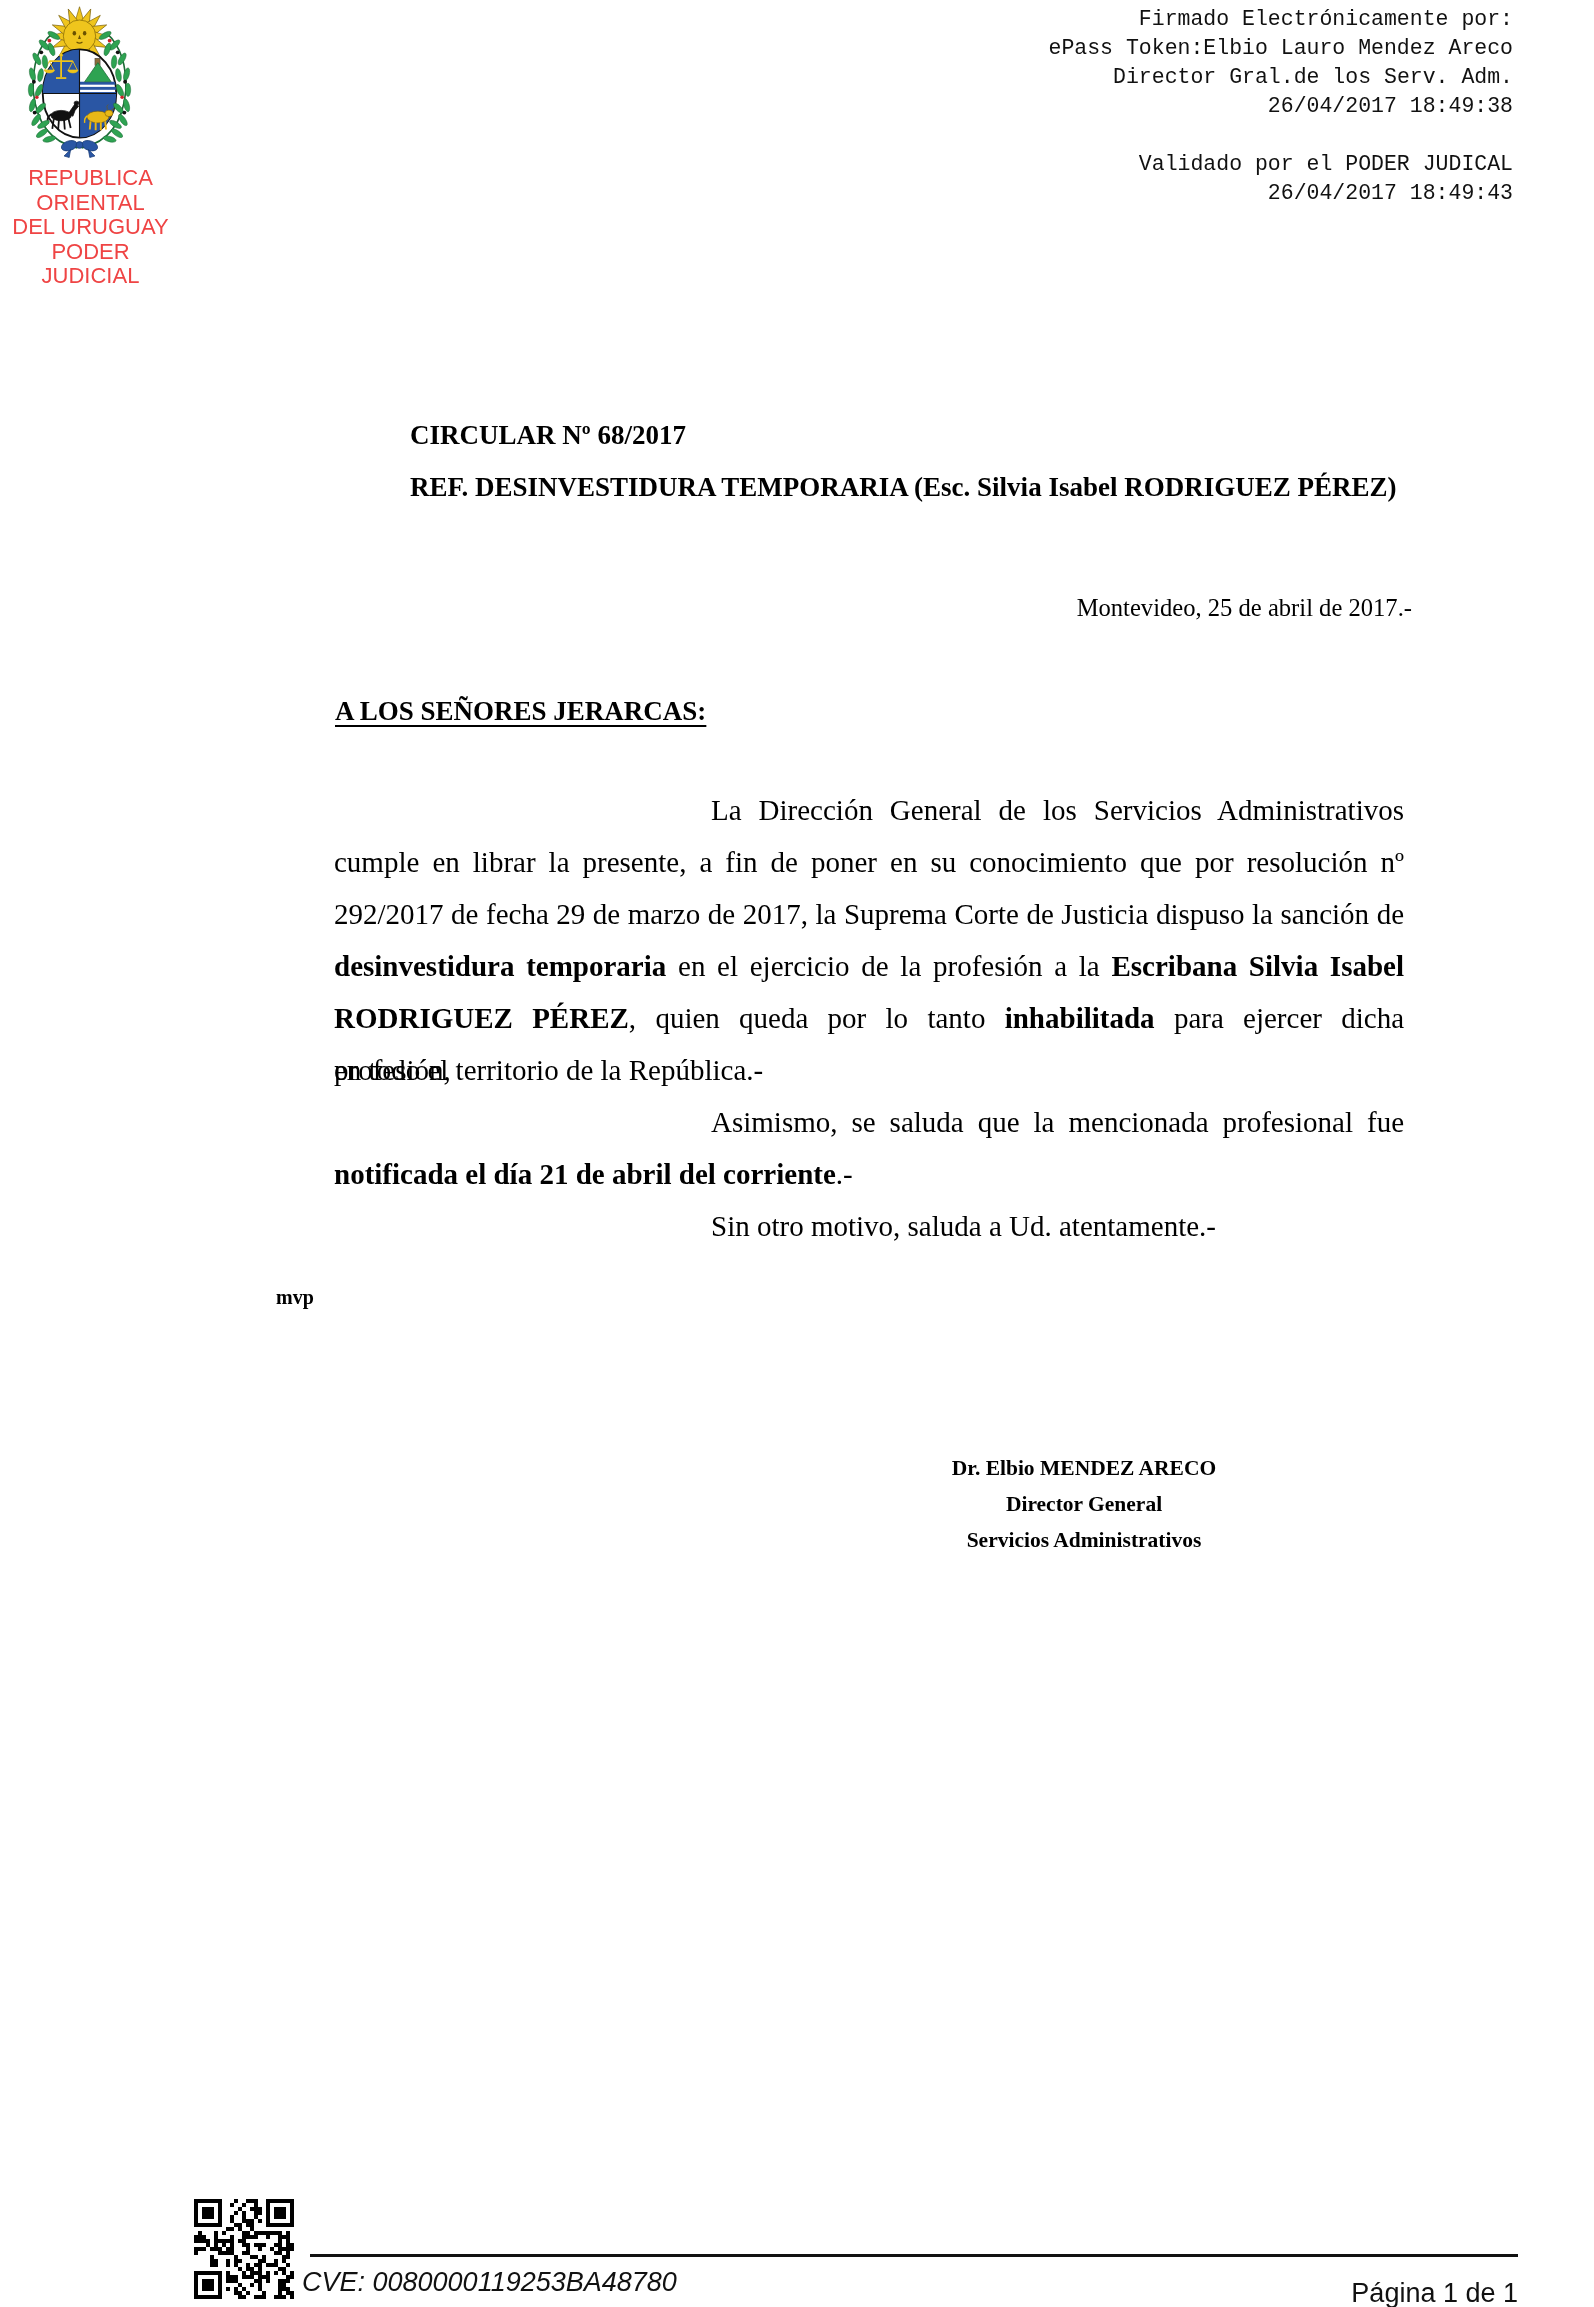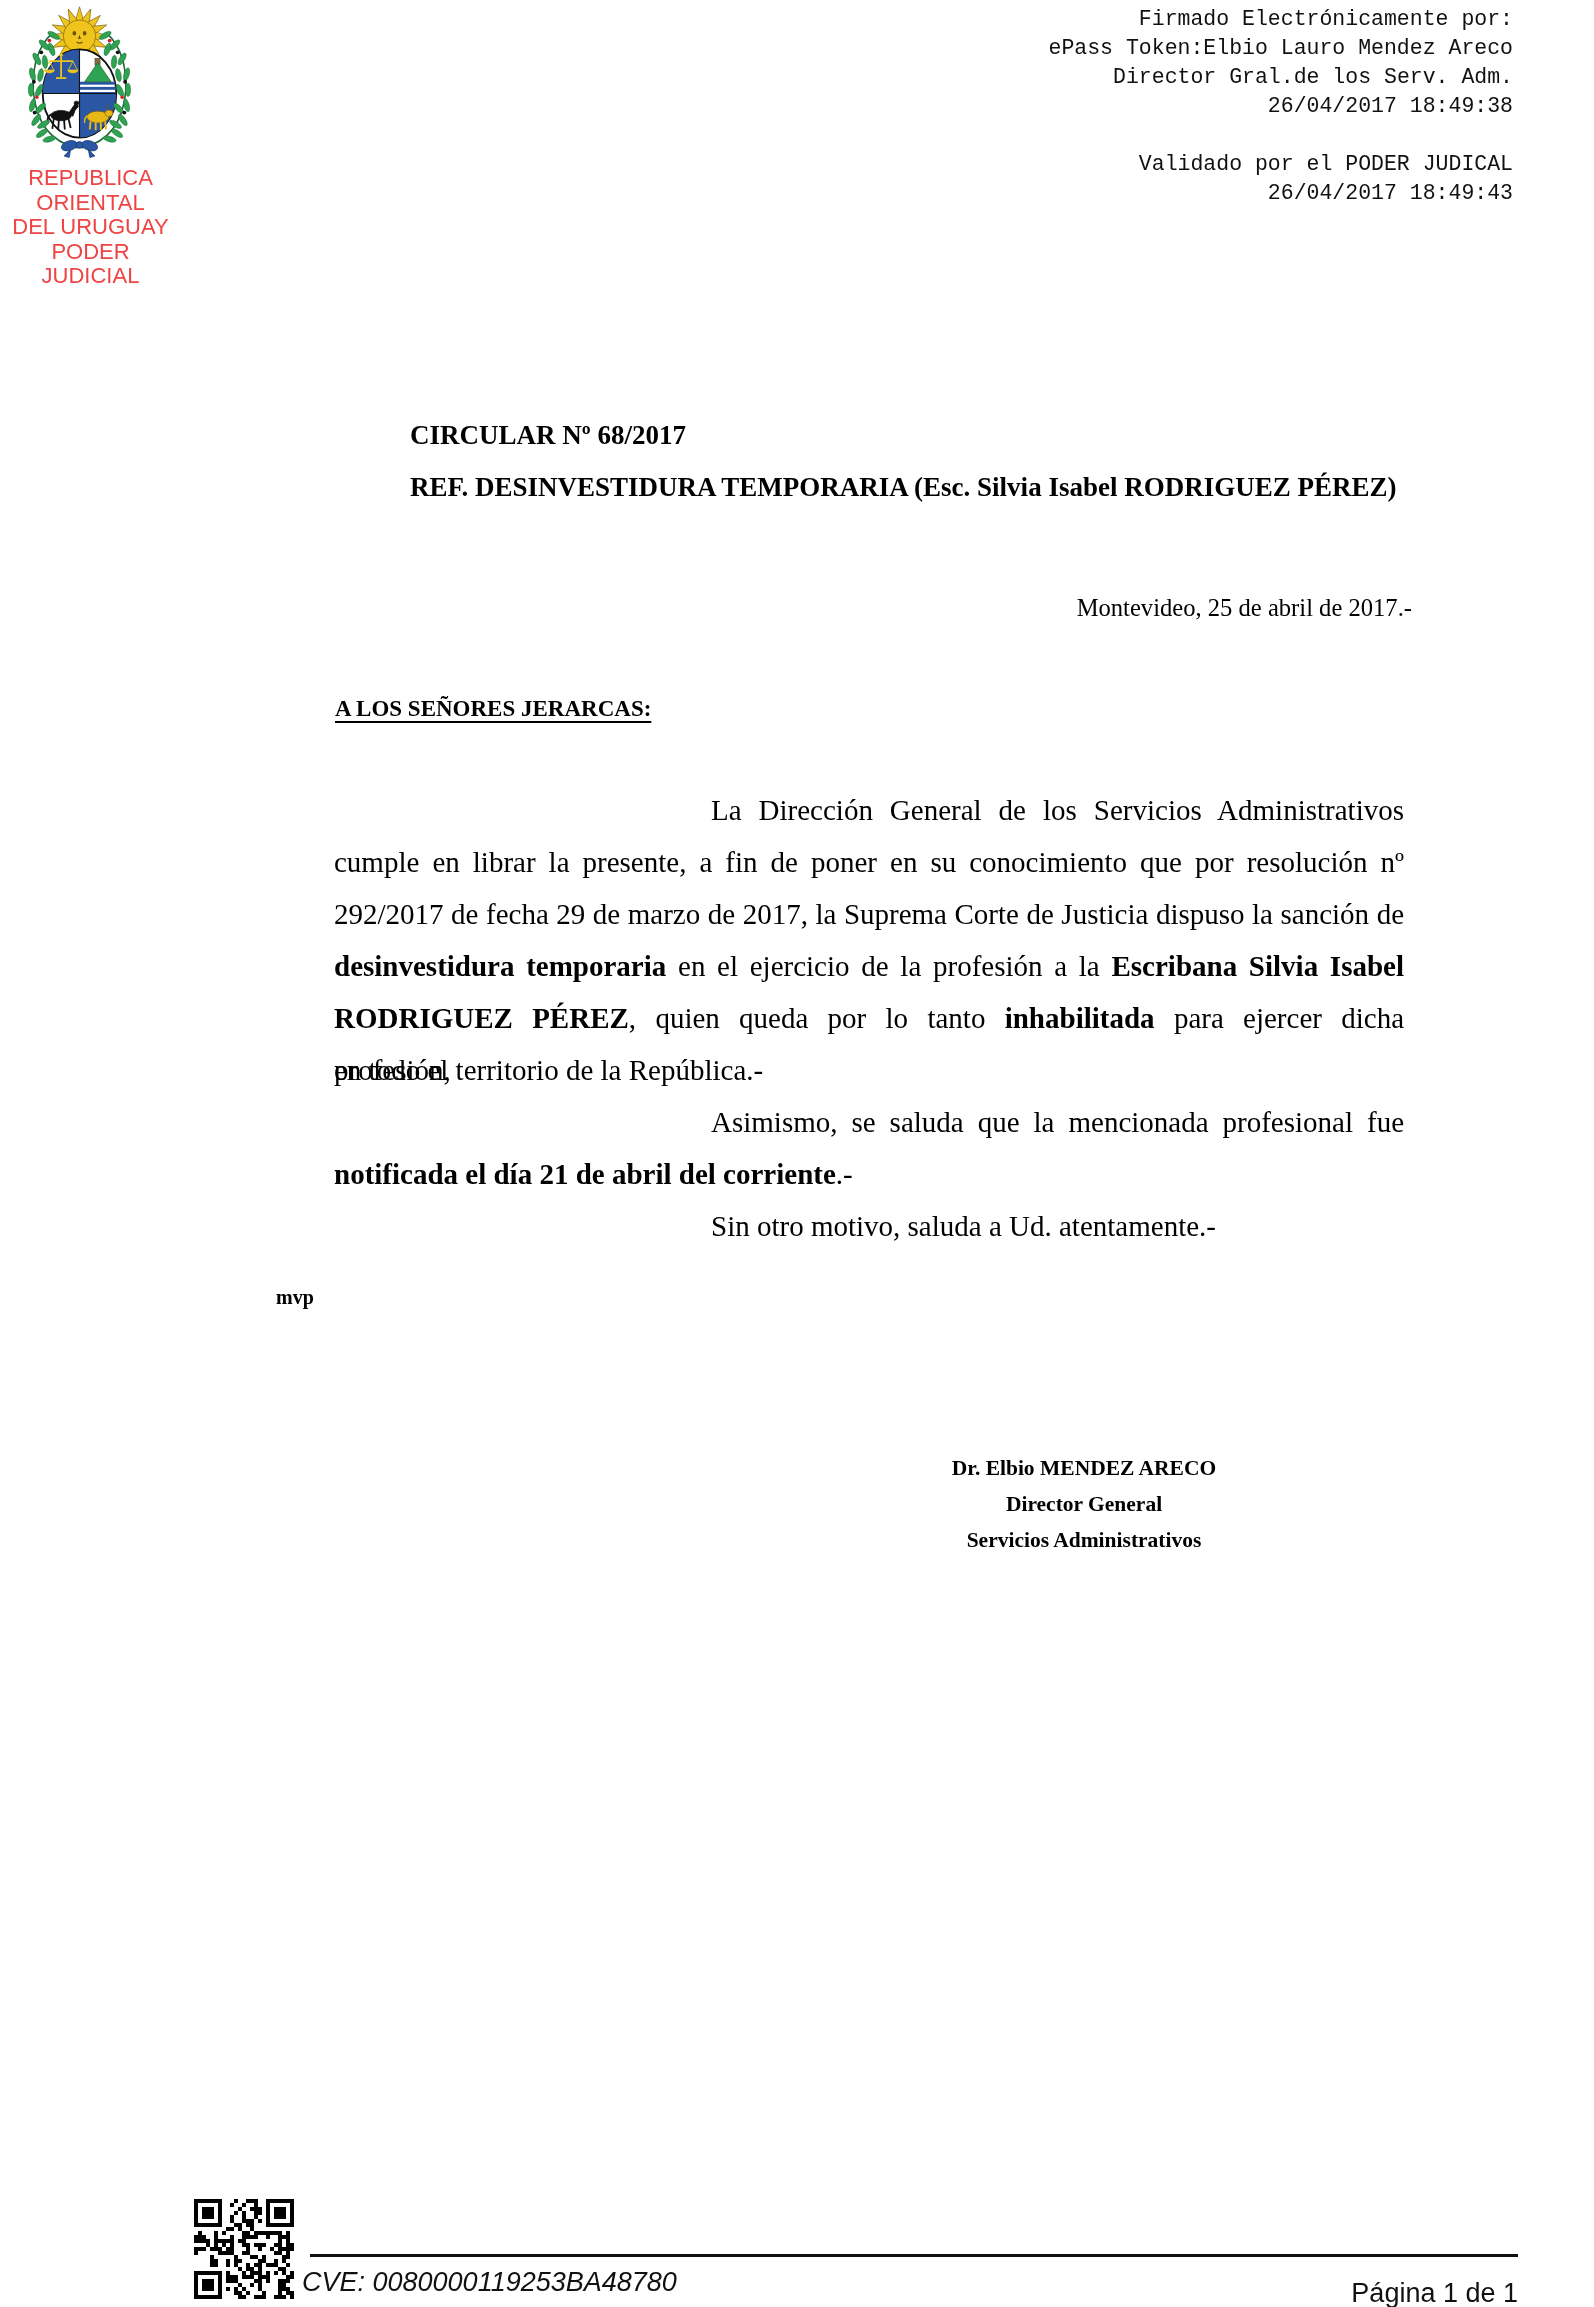--- a/index.html
+++ b/index.html
@@ -11,21 +11,21 @@
         font-family:"Liberation Sans",sans-serif;font-size:22px;line-height:24.6px;color:#ef4444;}
   .inst-org{top:166px;}
   .inst-div{top:265px;}
   
   .stamp{position:absolute;right:82px;top:4.6px;text-align:right;
          font-family:"Liberation Mono",monospace;font-size:21.5px;line-height:29px;color:#111;}
   .stamp .gap{height:29px;}
   
   .titleblock{position:absolute;left:410px;top:409px;font-weight:bold;font-size:27px;line-height:52px;white-space:nowrap;}
   .dateline{position:absolute;left:334px;top:594px;width:1078px;text-align:right;font-size:24.6px;line-height:27px;}
-  .salutation{position:absolute;left:335px;top:696px;font-size:23px;font-weight:bold;
+  .salutation{position:absolute;left:335px;top:696px;font-size:27px;font-weight:bold;
               text-decoration:underline;text-decoration-thickness:2.3px;text-underline-offset:4.6px;white-space:nowrap;}
   .bodyblock{position:absolute;left:334px;top:784px;width:1070px;font-size:29px;}
   .bline{height:52px;line-height:52px;}
   .bline.jst{text-align:justify;text-align-last:justify;}
   .bline.ind{text-indent:377px;}
   .initials{position:absolute;left:276px;top:1286px;font-size:20px;font-weight:bold;}
   .signer{position:absolute;left:884px;top:1450px;width:400px;text-align:center;
           font-size:21.5px;font-weight:bold;line-height:36px;}
   
   .qr{position:absolute;left:194px;top:2199px;width:100px;height:100px;}

